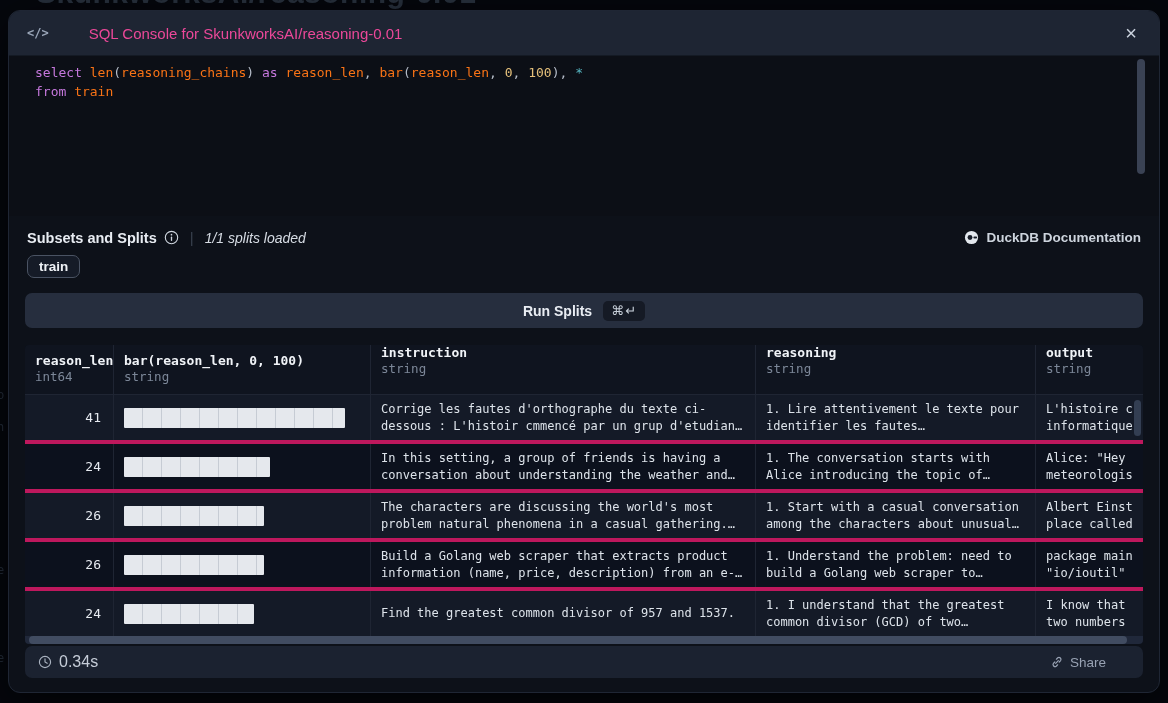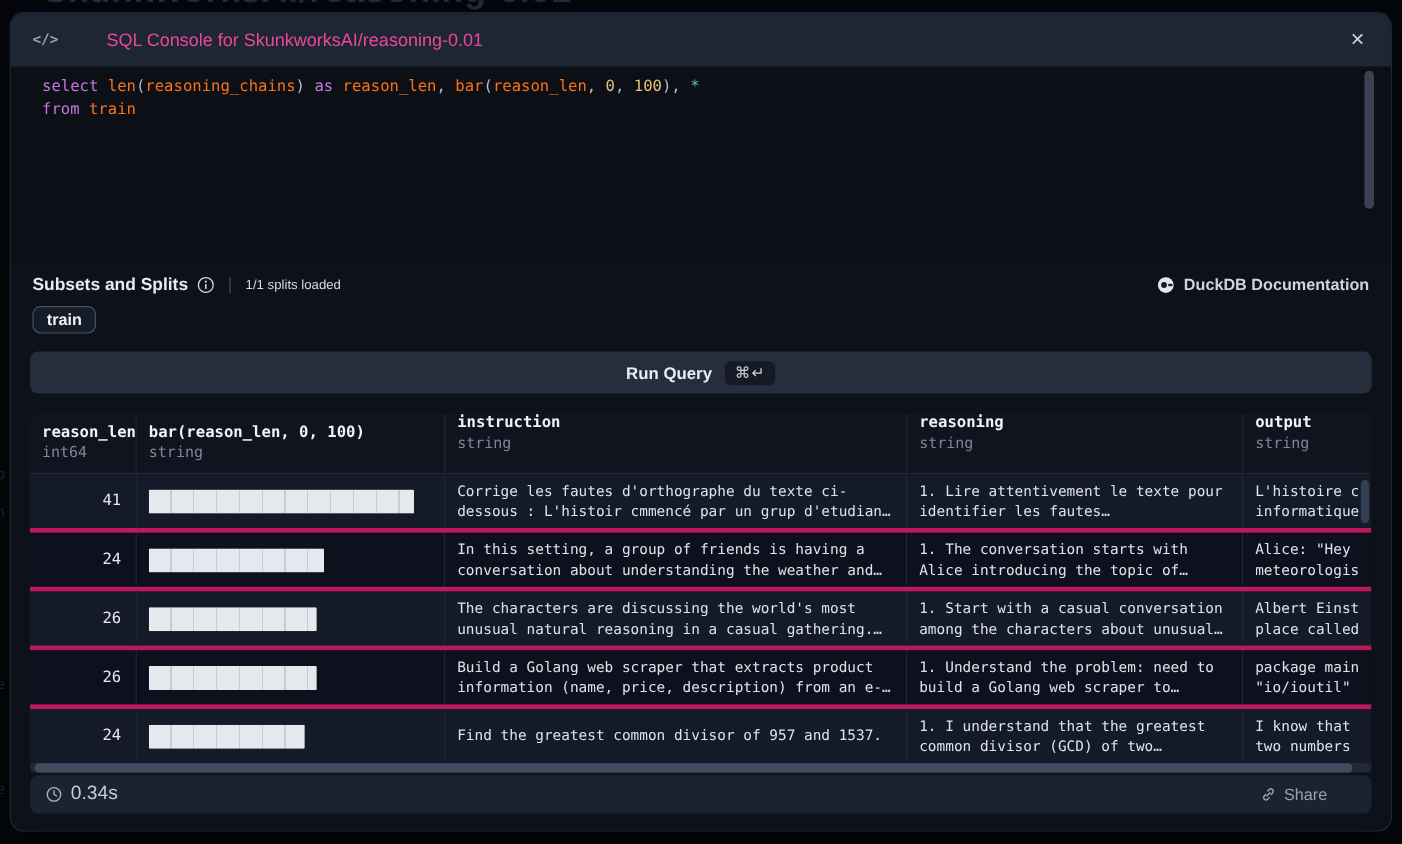--- a/index.html
+++ b/index.html
@@ -52,21 +52,21 @@
   .editor-vthumb {
     position:absolute; right:14px; top:3px; width:8px; height:115px;
     background:#3a4254; border-radius:4px;
   }
 
   
   .subsets-row { margin:13px 18px 0; display:flex; align-items:center; }
   .subsets-label { font-size:14.5px; font-weight:700; color:#e8ecf2; }
   .info-icon { margin-left:7px; display:inline-flex; }
   .subsets-divider { color:#39414f; margin:0 11px; font-size:15px; }
-  .subsets-status { font-size:11px; color:#d6dce4; }
+  .subsets-status { font-size:14px; color:#d6dce4;font-style:italic; }
   .doc-link { margin-left:auto; display:flex; align-items:center; gap:7px;
     color:#cdd4dd; font-size:13.5px; font-weight:600; cursor:pointer; background:none; border:none; }
 
   .split-chip {
     margin:9px 18px 0; align-self:flex-start;
     padding:3px 11px; border:1px solid #4a5363; border-radius:7px;
     background:#151b27; color:#eef1f5; font-weight:700; font-size:13.5px; cursor:pointer;
   }
 
   
@@ -183,21 +183,21 @@
             <rect x="10" y="6.9" width="4" height="2.2" rx="1.1" fill="#171d28"></rect>
           </svg>
         </span>
         <span>DuckDB Documentation</span>
       </button>
     </div>
 
     <button class="split-chip">train</button>
 
     <button class="run-btn">
-      <span class="run-label">Run Query</span>
+      <span class="run-label">Run Splits</span>
       <span class="run-kbd">⌘↵</span>
     </button>
 
     <div class="table-wrap">
       <div class="thead" id="thead">
           <div class="th c0">
             <div class="col-name">reason_len</div>
             <div class="col-type">int64</div>
           </div>
           <div class="th c1">
@@ -249,21 +249,21 @@
               <div class="cell-pre">Alice: "Hey g
 meteorologist</div>
             </div>
           </div>
           <div class="tr odd">
             <div class="td c0">26</div>
             <div class="td c1">
               <div class="bar" style="width: 140px;"></div>
             </div>
             <div class="td c2">
-              <div class="cell-text">The characters are discussing the world's most unusual natural reasoning in a casual gathering.…</div>
+              <div class="cell-text">The characters are discussing the world's most problem natural phenomena in a casual gathering.…</div>
             </div>
             <div class="td c3">
               <div class="cell-text">1. Start with a casual conversation among the characters about unusual…</div>
             </div>
             <div class="td c4">
               <div class="cell-pre">Albert Einste
 place called </div>
             </div>
           </div>
           <div class="tr even">

